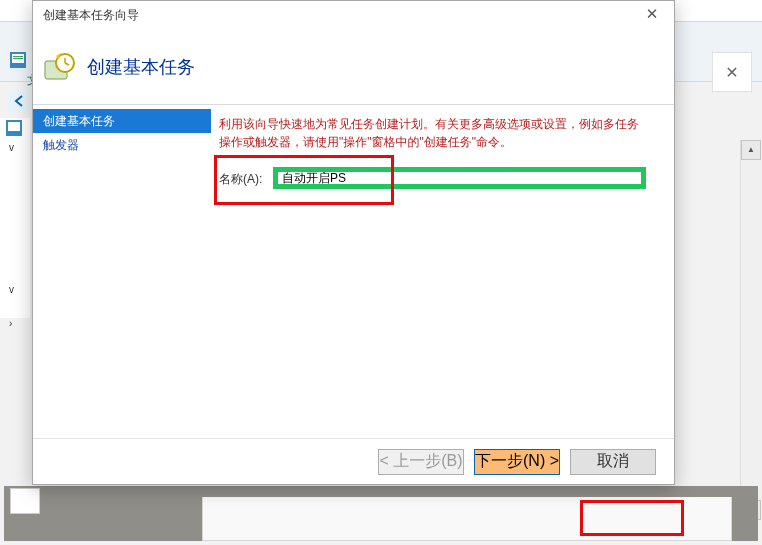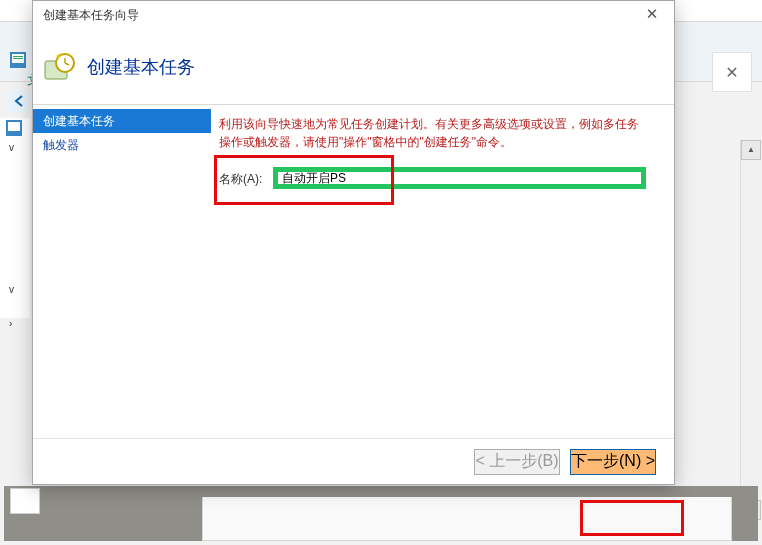--- a/index.html
+++ b/index.html
@@ -137,17 +137,18 @@
         <label>名称(A):</label>
         <input type="text" value="自动开启PS" style="">
       </div>
 
     </div>
   </div>
 
   <div class="dlg-footer">
     <button class="btn" disabled="">&lt; 上一步(B)</button>
     <button class="btn primary">下一步(N) &gt;</button>
+    <button class="btn">取消</button>
   </div>
 </div>
 
 <div class="hl hl1"></div>
 <div class="hl hl2"></div>
 
 </body></html>

